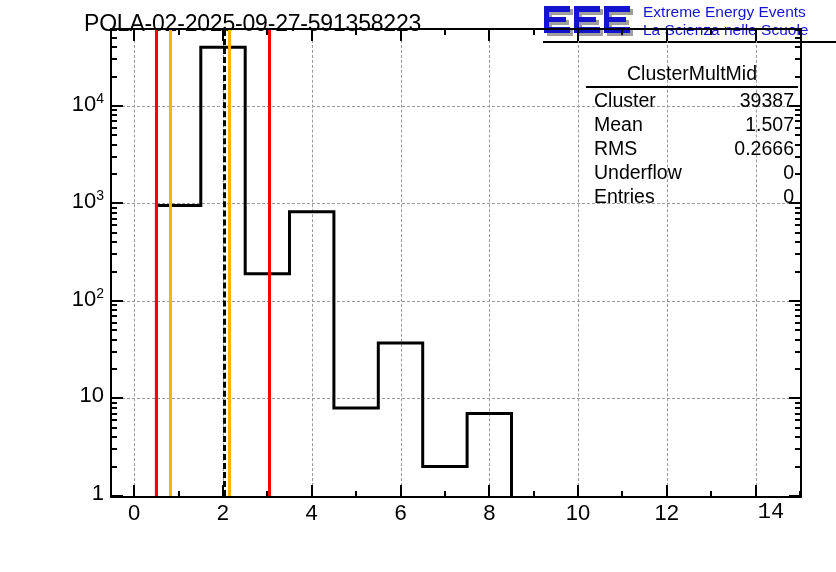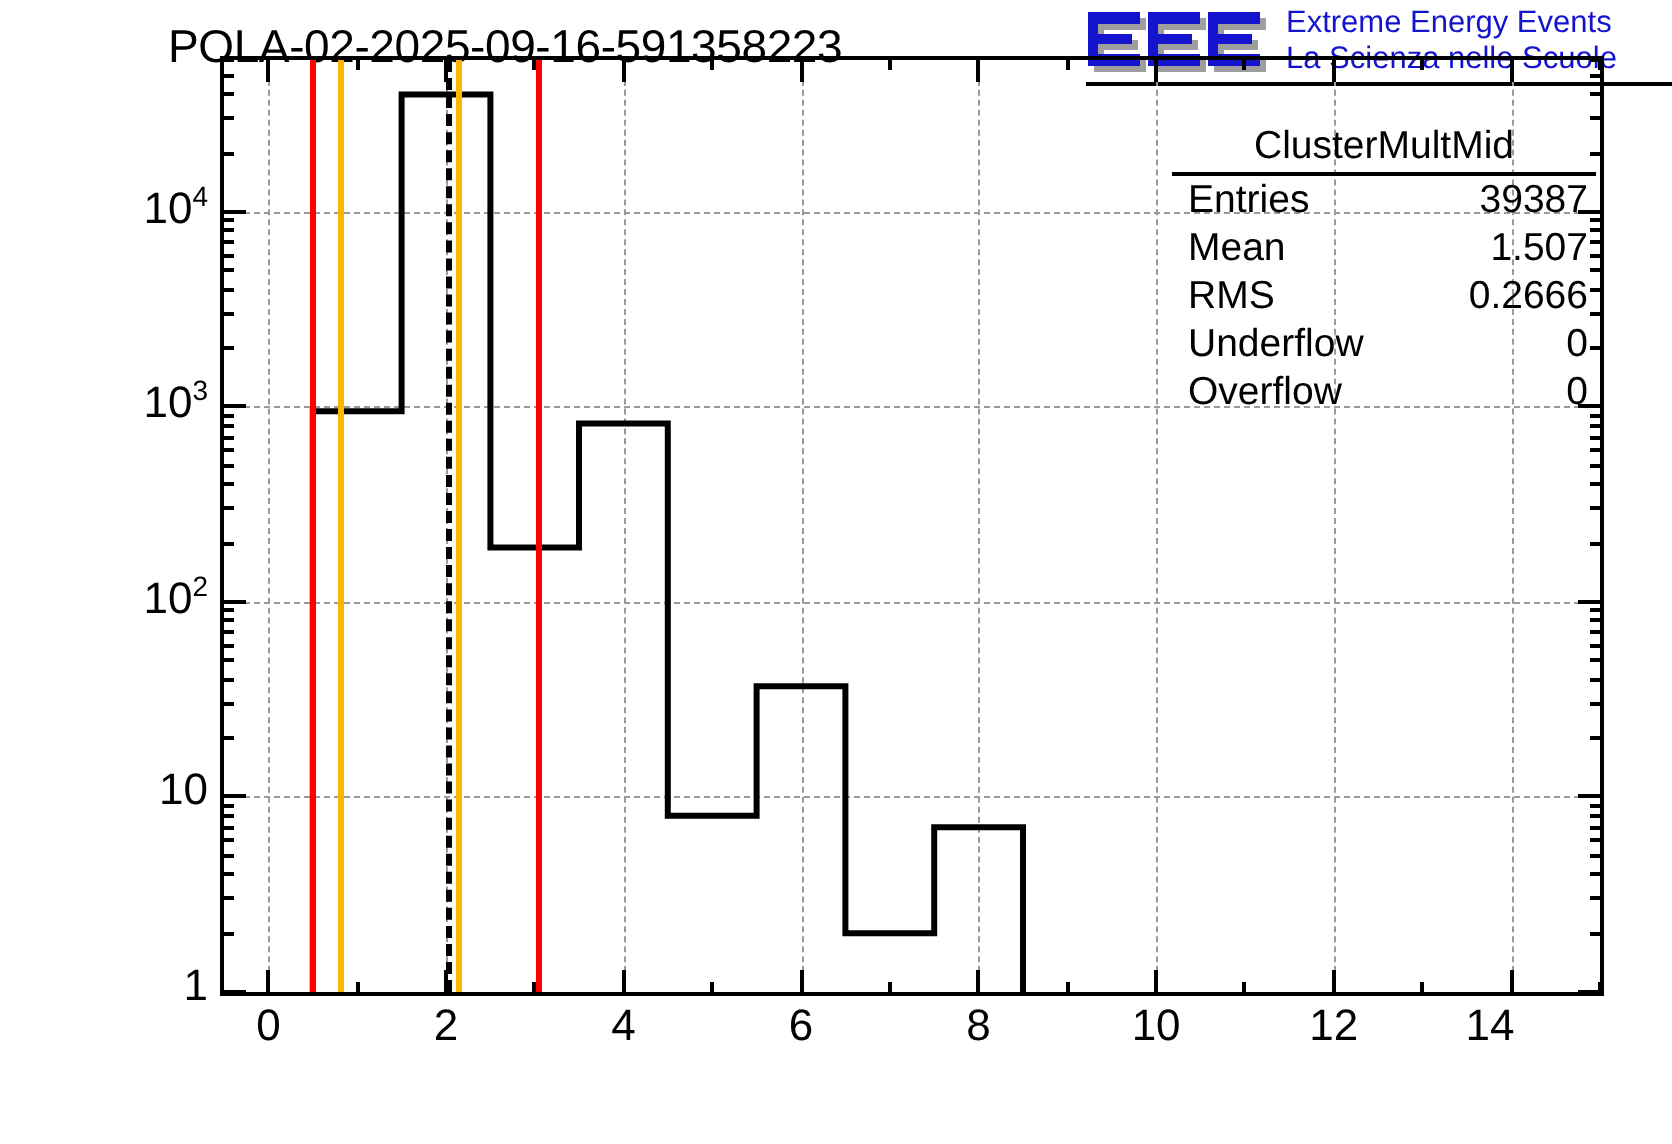--- a/index.html
+++ b/index.html
@@ -164,21 +164,21 @@
     line-height: 24px;
   }
   .stats-key { text-align: left; }
   .stats-val { }
 </style>
 </head>
 <body>
 
 <div id="root">
 
-  <div class="abs" id="plot-title">POLA-02-2025-09-16-591358223</div>
+  <div class="abs" id="plot-title">POLA-02-2025-09-27-591358223</div>
 
   <div class="abs" id="eee-logo">
     <svg id="eee-logo-mark" viewBox="0 0 95 36">
       <g id="logo-shadow-group">
           <g>
             <rect x="4" y="7" width="5" height="27" fill="#9e9e9e"></rect>
             <rect x="4" y="7" width="26" height="6" fill="#9e9e9e"></rect>
             <rect x="4" y="18" width="22" height="5" fill="#9e9e9e"></rect>
             <rect x="4" y="28" width="26" height="6" fill="#9e9e9e"></rect>
           </g>
@@ -378,43 +378,43 @@
       <div class="ylabel" style="top: 61.891px;"><span>10</span><sup>4</sup></div>
     </div>
   <div class="abs" id="xlabel-layer" style="left:110px; top:500px; width:692px; height:30px;">
       <div class="xlabel" style="left: 24.1935px; top: 0px;">0</div>
       <div class="xlabel" style="left: 112.968px; top: 0px;">2</div>
       <div class="xlabel" style="left: 201.742px; top: 0px;">4</div>
       <div class="xlabel" style="left: 290.516px; top: 0px;">6</div>
       <div class="xlabel" style="left: 379.29px; top: 0px;">8</div>
       <div class="xlabel" style="left: 468.065px; top: 0px;">10</div>
       <div class="xlabel" style="left: 556.839px; top: 0px;">12</div>
-      <div class="xlabel" style="left: 635px; top: 0px;">14</div>
+      <div class="xlabel" style="left: 661px; top: 0px; font-family: Liberation Mono, monospace;">14</div>
     </div>
 
 
   <div class="abs" id="stats-box">
     <div id="stats-title">ClusterMultMid</div>
     <div id="stats-rows">
         <div class="stats-row">
-          <span class="stats-key">Entries</span>
+          <span class="stats-key">Cluster</span>
           <span class="stats-val">39387</span>
         </div>
         <div class="stats-row">
           <span class="stats-key">Mean</span>
           <span class="stats-val">1.507</span>
         </div>
         <div class="stats-row">
           <span class="stats-key">RMS</span>
           <span class="stats-val">0.2666</span>
         </div>
         <div class="stats-row">
           <span class="stats-key">Underflow</span>
           <span class="stats-val">0</span>
         </div>
         <div class="stats-row">
-          <span class="stats-key">Overflow</span>
+          <span class="stats-key">Entries</span>
           <span class="stats-val">0</span>
         </div>
       </div>
   </div>
 
 </div>
 
 </body></html>

